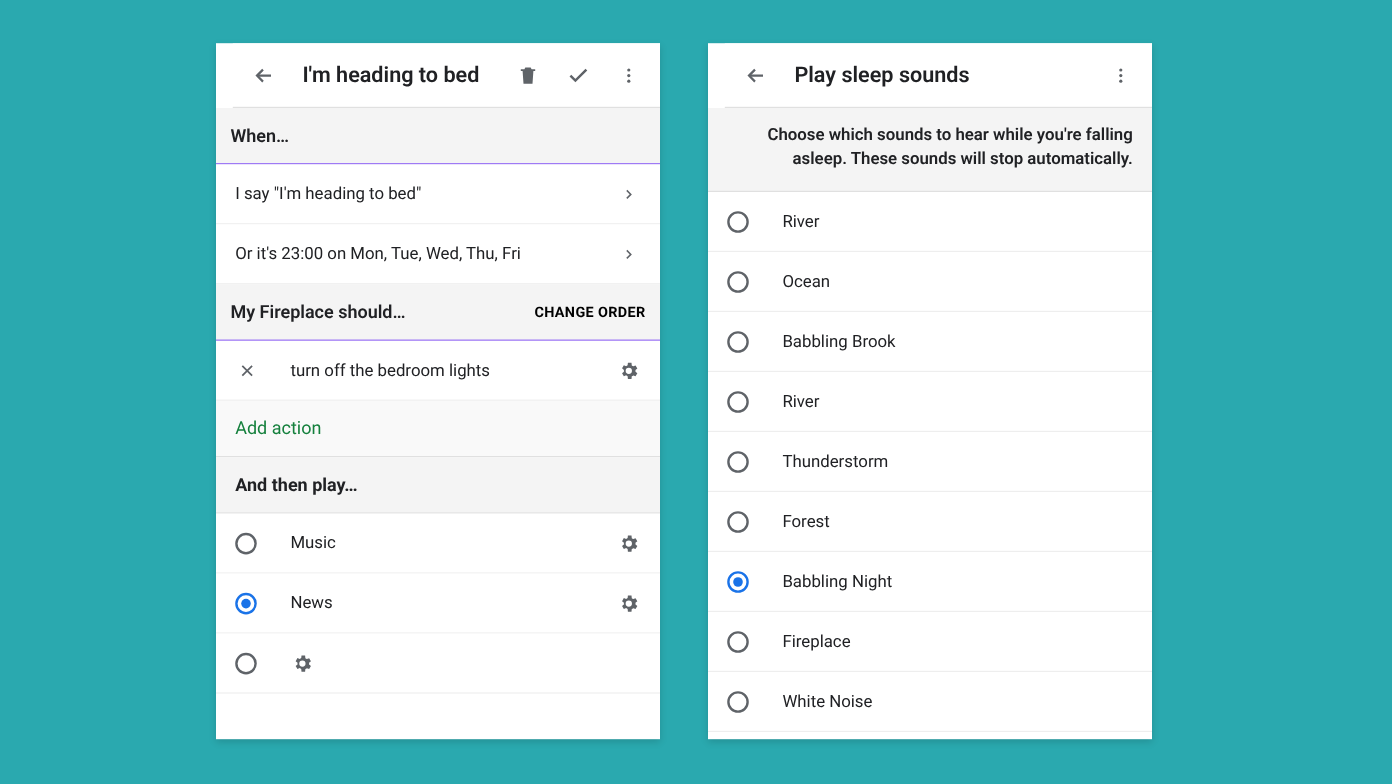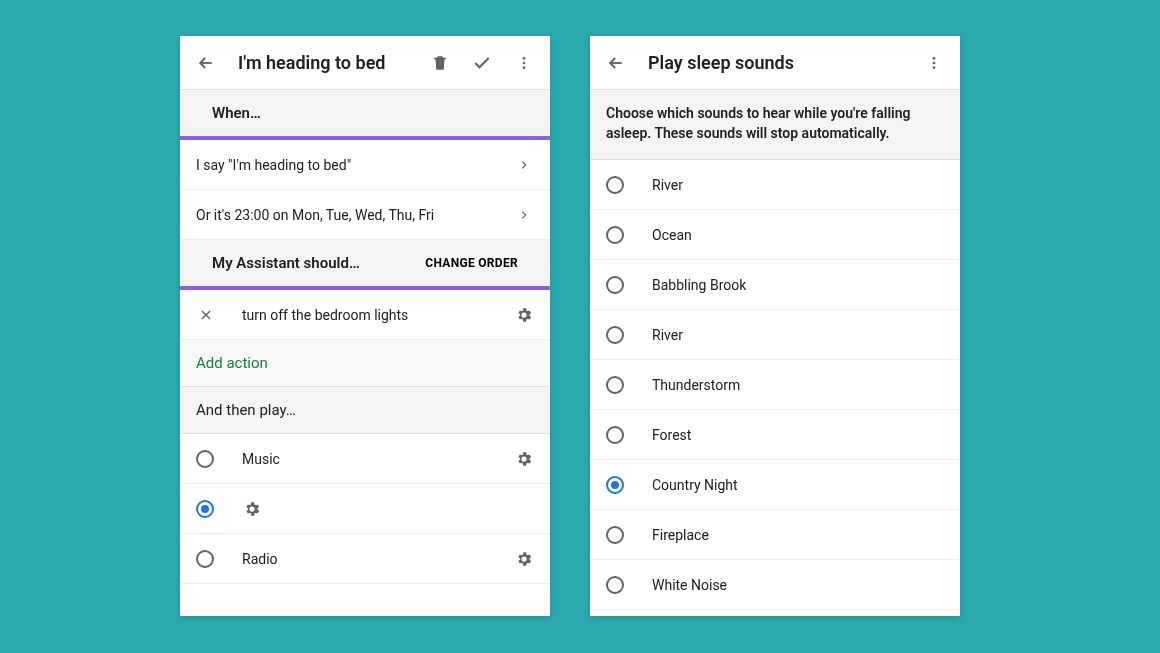--- a/index.html
+++ b/index.html
@@ -21,43 +21,44 @@
     display: flex;
     flex-direction: column;
   }
   .toolbar {
     display: flex;
     align-items: center;
     height: 54px;
     padding: 0 14px;
     border-bottom: 1px solid #e0e0e0;
     background: #fff;
+    margin-left: 14px;
   }
   .toolbar .title {
     font-size: 18px;
     font-weight: 600;
     color: #202124;
     margin-left: 20px;
     flex: 1;
   }
   .toolbar .tbtn {
     width: 24px; height: 24px;
     display: flex; align-items: center; justify-content: center;
     margin-left: 18px;
     color: #5f6368;
     cursor: pointer;
   }
   .toolbar .back { margin-left: 0; margin-right: 0; }
   .section-header {
     background: #f4f4f4;
-    padding: 14px 32px;
+    padding: 14px 12px;
     font-size: 15px;
     font-weight: 600;
     color: #202124;
-    border-bottom: 4px solid #8b5cf6;
+    border-bottom: 1px solid #8b5cf6;
     display: flex;
     align-items: center;
     justify-content: space-between;
   }
   .section-header .link {
     color: #000000;
     font-size: 12px;
     font-weight: 700;
     letter-spacing: 0.3px;
   }
@@ -88,21 +89,21 @@
     padding: 14px 16px;
     font-size: 15px;
     color: #15803d;
     background: #f9f9f9;
     border-bottom: 1px solid #e0e0e0;
   }
   .subheader {
     background: #f4f4f4;
     padding: 14px 16px;
     font-size: 15px;
-    font-weight: 400;
+    font-weight: 700;
     color: #202124;
     border-bottom: 1px solid #e0e0e0;
   }
   .radio {
     width: 18px; height: 18px;
     border: 2px solid #5f6368;
     border-radius: 50%;
     margin-right: 28px;
     position: relative;
     flex-shrink: 0;
@@ -119,20 +120,21 @@
     border-radius: 50%;
   }
   .desc-header {
     background: #f4f4f4;
     padding: 14px 16px 16px 16px;
     font-size: 14px;
     font-weight: 600;
     color: #202124;
     line-height: 1.4;
     border-bottom: 1px solid #e0e0e0;
+    text-align: right;
   }
   svg { display: block; }
 </style>
 </head>
 <body>
 
 <div class="phone">
   <div class="toolbar">
     <div class="tbtn back">
       <svg width="20" height="20" viewBox="0 0 24 24" fill="none" stroke="#5f6368" stroke-width="2.2">
@@ -174,21 +176,21 @@
   <div class="row">
     <span class="text">Or it's 23:00 on Mon, Tue, Wed, Thu, Fri</span>
     <span class="right-icon chevron">
       <svg width="10" height="14" viewBox="0 0 24 24" fill="none" stroke="#5f6368" stroke-width="3">
           <path d="M8 4l8 8-8 8"></path>
         </svg>
     </span>
   </div>
 
   <div class="section-header">
-    <span>My Assistant should…</span>
+    <span>My Fireplace should…</span>
     <span class="link">CHANGE ORDER</span>
   </div>
   <div class="row">
     <span class="left-icon">
       <svg width="14" height="14" viewBox="0 0 24 24" fill="none" stroke="#5f6368" stroke-width="2.5">
           <path d="M5 5l14 14M19 5L5 19"></path>
         </svg>
     </span>
     <span class="text">turn off the bedroom lights</span>
     <span class="right-icon">
@@ -205,29 +207,29 @@
         <div class="radio"></div>
         <span class="text">Music</span>
         <span class="right-icon">
           <svg width="18" height="18" viewBox="0 0 24 24" fill="#5f6368">
             <path d="M19.4 13a7.6 7.6 0 000-2l2.1-1.6-2-3.4-2.5 1a7.5 7.5 0 00-1.7-1L15 3h-4l-.3 2.9a7.5 7.5 0 00-1.7 1l-2.5-1-2 3.4L6.6 11a7.6 7.6 0 000 2l-2.1 1.6 2 3.4 2.5-1a7.5 7.5 0 001.7 1L11 21h4l.3-2.9a7.5 7.5 0 001.7-1l2.5 1 2-3.4L19.4 13zM12 15.5A3.5 3.5 0 1115.5 12 3.5 3.5 0 0112 15.5z"></path>
           </svg>
         </span>
       </div>
       <div class="row">
         <div class="radio selected"></div>
+        <span class="text">News</span>
         <span class="right-icon">
           <svg width="18" height="18" viewBox="0 0 24 24" fill="#5f6368">
             <path d="M19.4 13a7.6 7.6 0 000-2l2.1-1.6-2-3.4-2.5 1a7.5 7.5 0 00-1.7-1L15 3h-4l-.3 2.9a7.5 7.5 0 00-1.7 1l-2.5-1-2 3.4L6.6 11a7.6 7.6 0 000 2l-2.1 1.6 2 3.4 2.5-1a7.5 7.5 0 001.7 1L11 21h4l.3-2.9a7.5 7.5 0 001.7-1l2.5 1 2-3.4L19.4 13zM12 15.5A3.5 3.5 0 1115.5 12 3.5 3.5 0 0112 15.5z"></path>
           </svg>
         </span>
       </div>
       <div class="row">
         <div class="radio"></div>
-        <span class="text">Radio</span>
         <span class="right-icon">
           <svg width="18" height="18" viewBox="0 0 24 24" fill="#5f6368">
             <path d="M19.4 13a7.6 7.6 0 000-2l2.1-1.6-2-3.4-2.5 1a7.5 7.5 0 00-1.7-1L15 3h-4l-.3 2.9a7.5 7.5 0 00-1.7 1l-2.5-1-2 3.4L6.6 11a7.6 7.6 0 000 2l-2.1 1.6 2 3.4 2.5-1a7.5 7.5 0 001.7 1L11 21h4l.3-2.9a7.5 7.5 0 001.7-1l2.5 1 2-3.4L19.4 13zM12 15.5A3.5 3.5 0 1115.5 12 3.5 3.5 0 0112 15.5z"></path>
           </svg>
         </span>
       </div>
     </div>
 </div>
 
 <div class="phone">
@@ -268,21 +270,21 @@
       <div class="row">
         <div class="radio"></div>
         <span class="text">Thunderstorm</span>
       </div>
       <div class="row">
         <div class="radio"></div>
         <span class="text">Forest</span>
       </div>
       <div class="row">
         <div class="radio selected"></div>
-        <span class="text">Country Night</span>
+        <span class="text">Babbling Night</span>
       </div>
       <div class="row">
         <div class="radio"></div>
         <span class="text">Fireplace</span>
       </div>
       <div class="row">
         <div class="radio"></div>
         <span class="text">White Noise</span>
       </div>
     </div>

